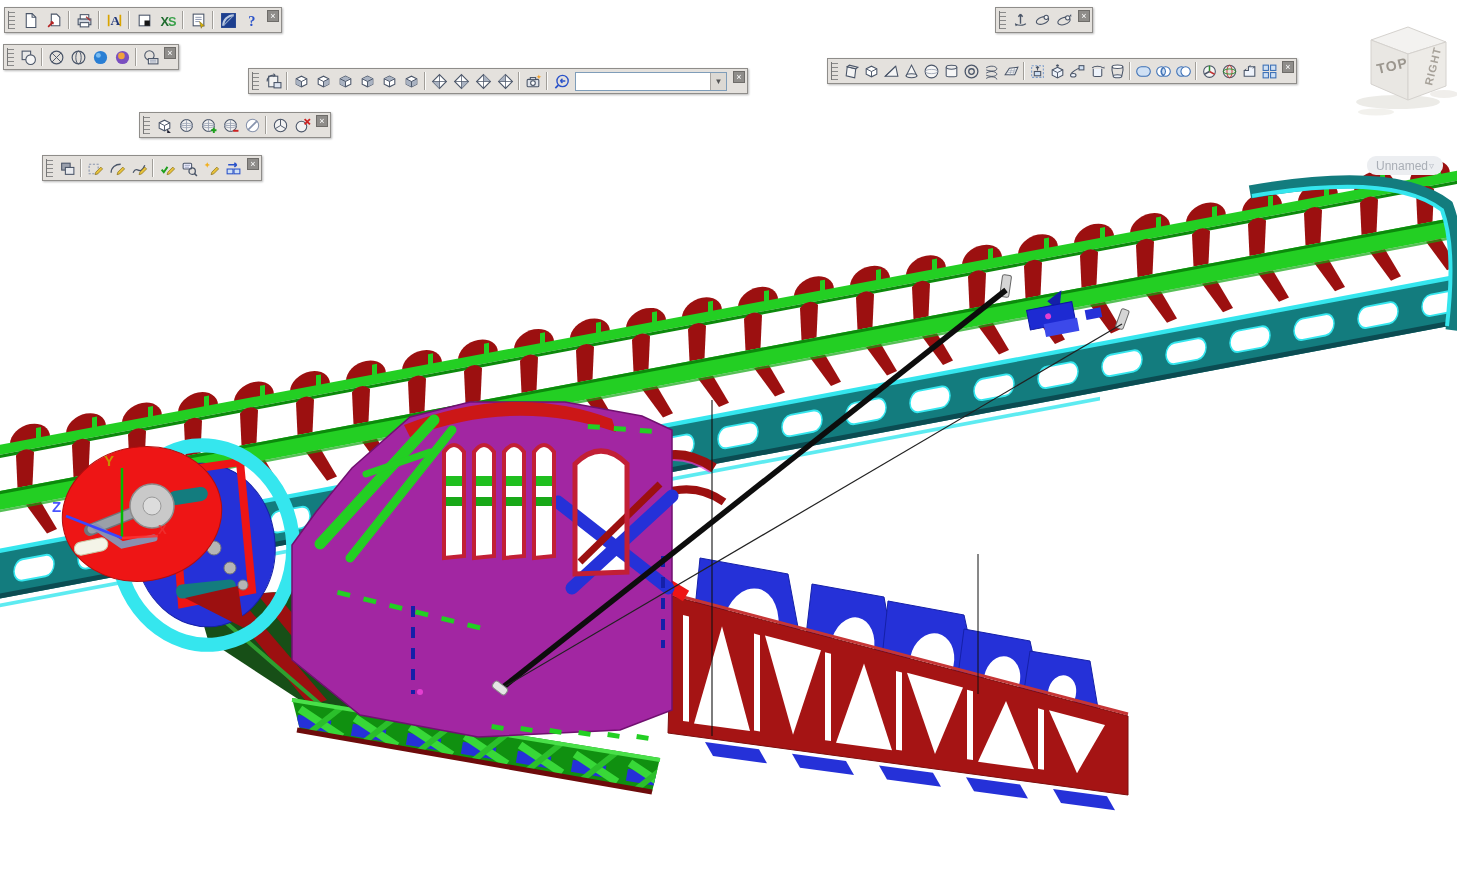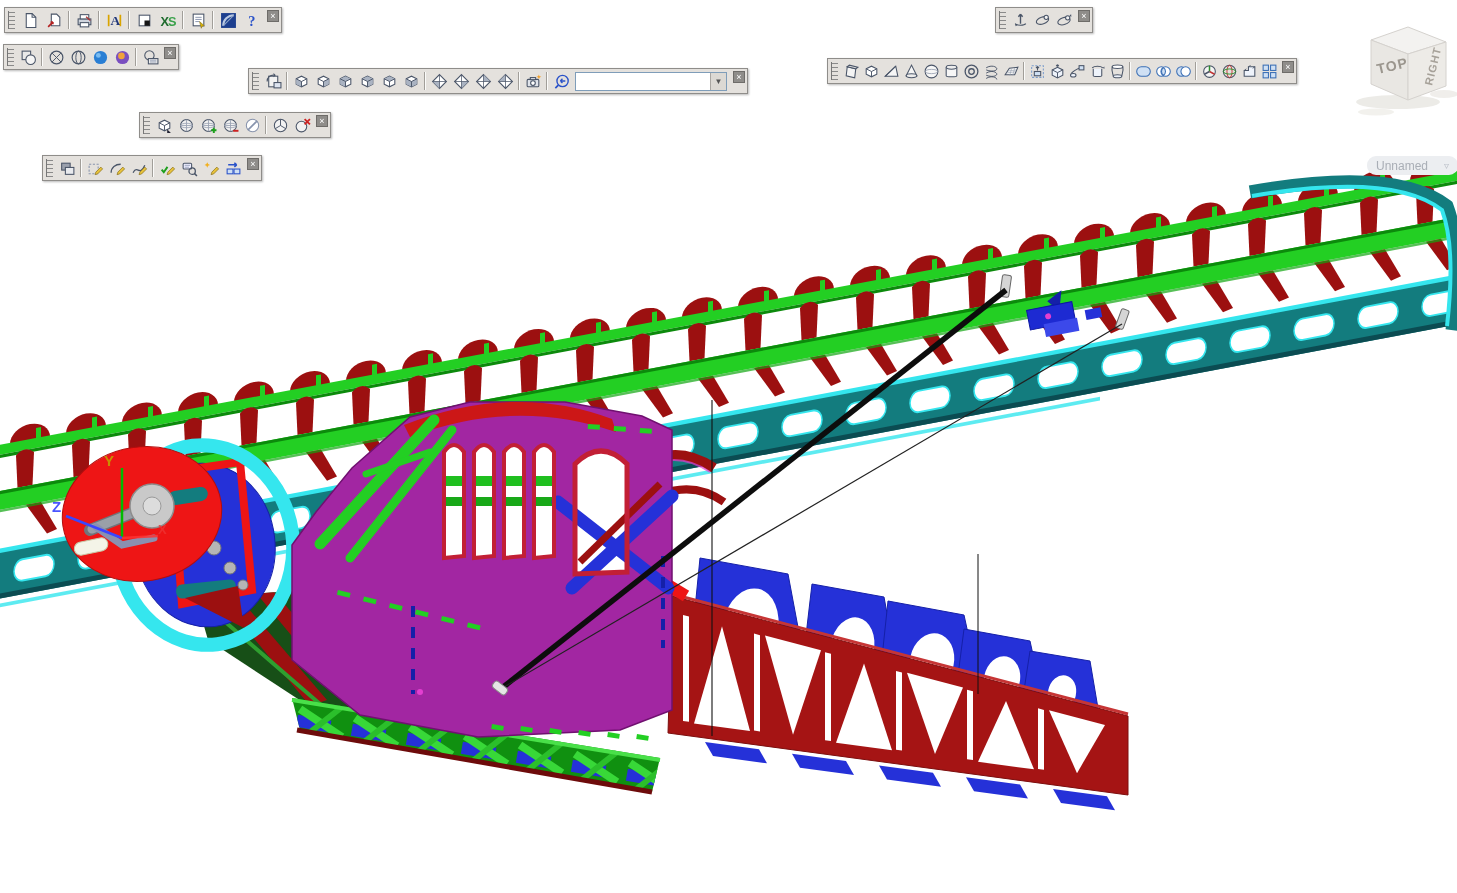--- a/index.html
+++ b/index.html
@@ -30,21 +30,21 @@
   #tb-views{left:248px;top:68px}
   #tb-navigation{left:995px;top:7px}
   #tb-solids{left:827px;top:58px}
   #tb-viewports{left:139px;top:112px}
   #tb-edit{left:42px;top:155px}
   
   .vcube{position:absolute;left:1346px;top:18px;z-index:8}
   
   .pill{position:absolute;left:1367px;top:156px;z-index:8;height:17px;
     background:#eceef1;border-radius:9px;color:#a9aeb6;font-size:12px;
-    display:flex;align-items:center;gap:16px;padding:1px 9px;cursor:pointer}
+    display:flex;align-items:center;gap:1px;padding:1px 9px;cursor:pointer}
   .pill .chev{font-size:10px;color:#bcc1c9}
 </style>
 </head>
 <body>
 
 <svg id="viewport" viewBox="0 0 1457 893" xmlns="http://www.w3.org/2000/svg">
     <g transform="matrix(1,-0.188,0,1.25,0,446)">
       <path d="M10 0a20 13 0 0 1 40 0z" fill="#9c1010"></path>
       <rect x="36" y="-9" width="5" height="9" fill="#23cf23"></rect>
       <path d="M66 0a20 13 0 0 1 40 0z" fill="#9c1010"></path>

